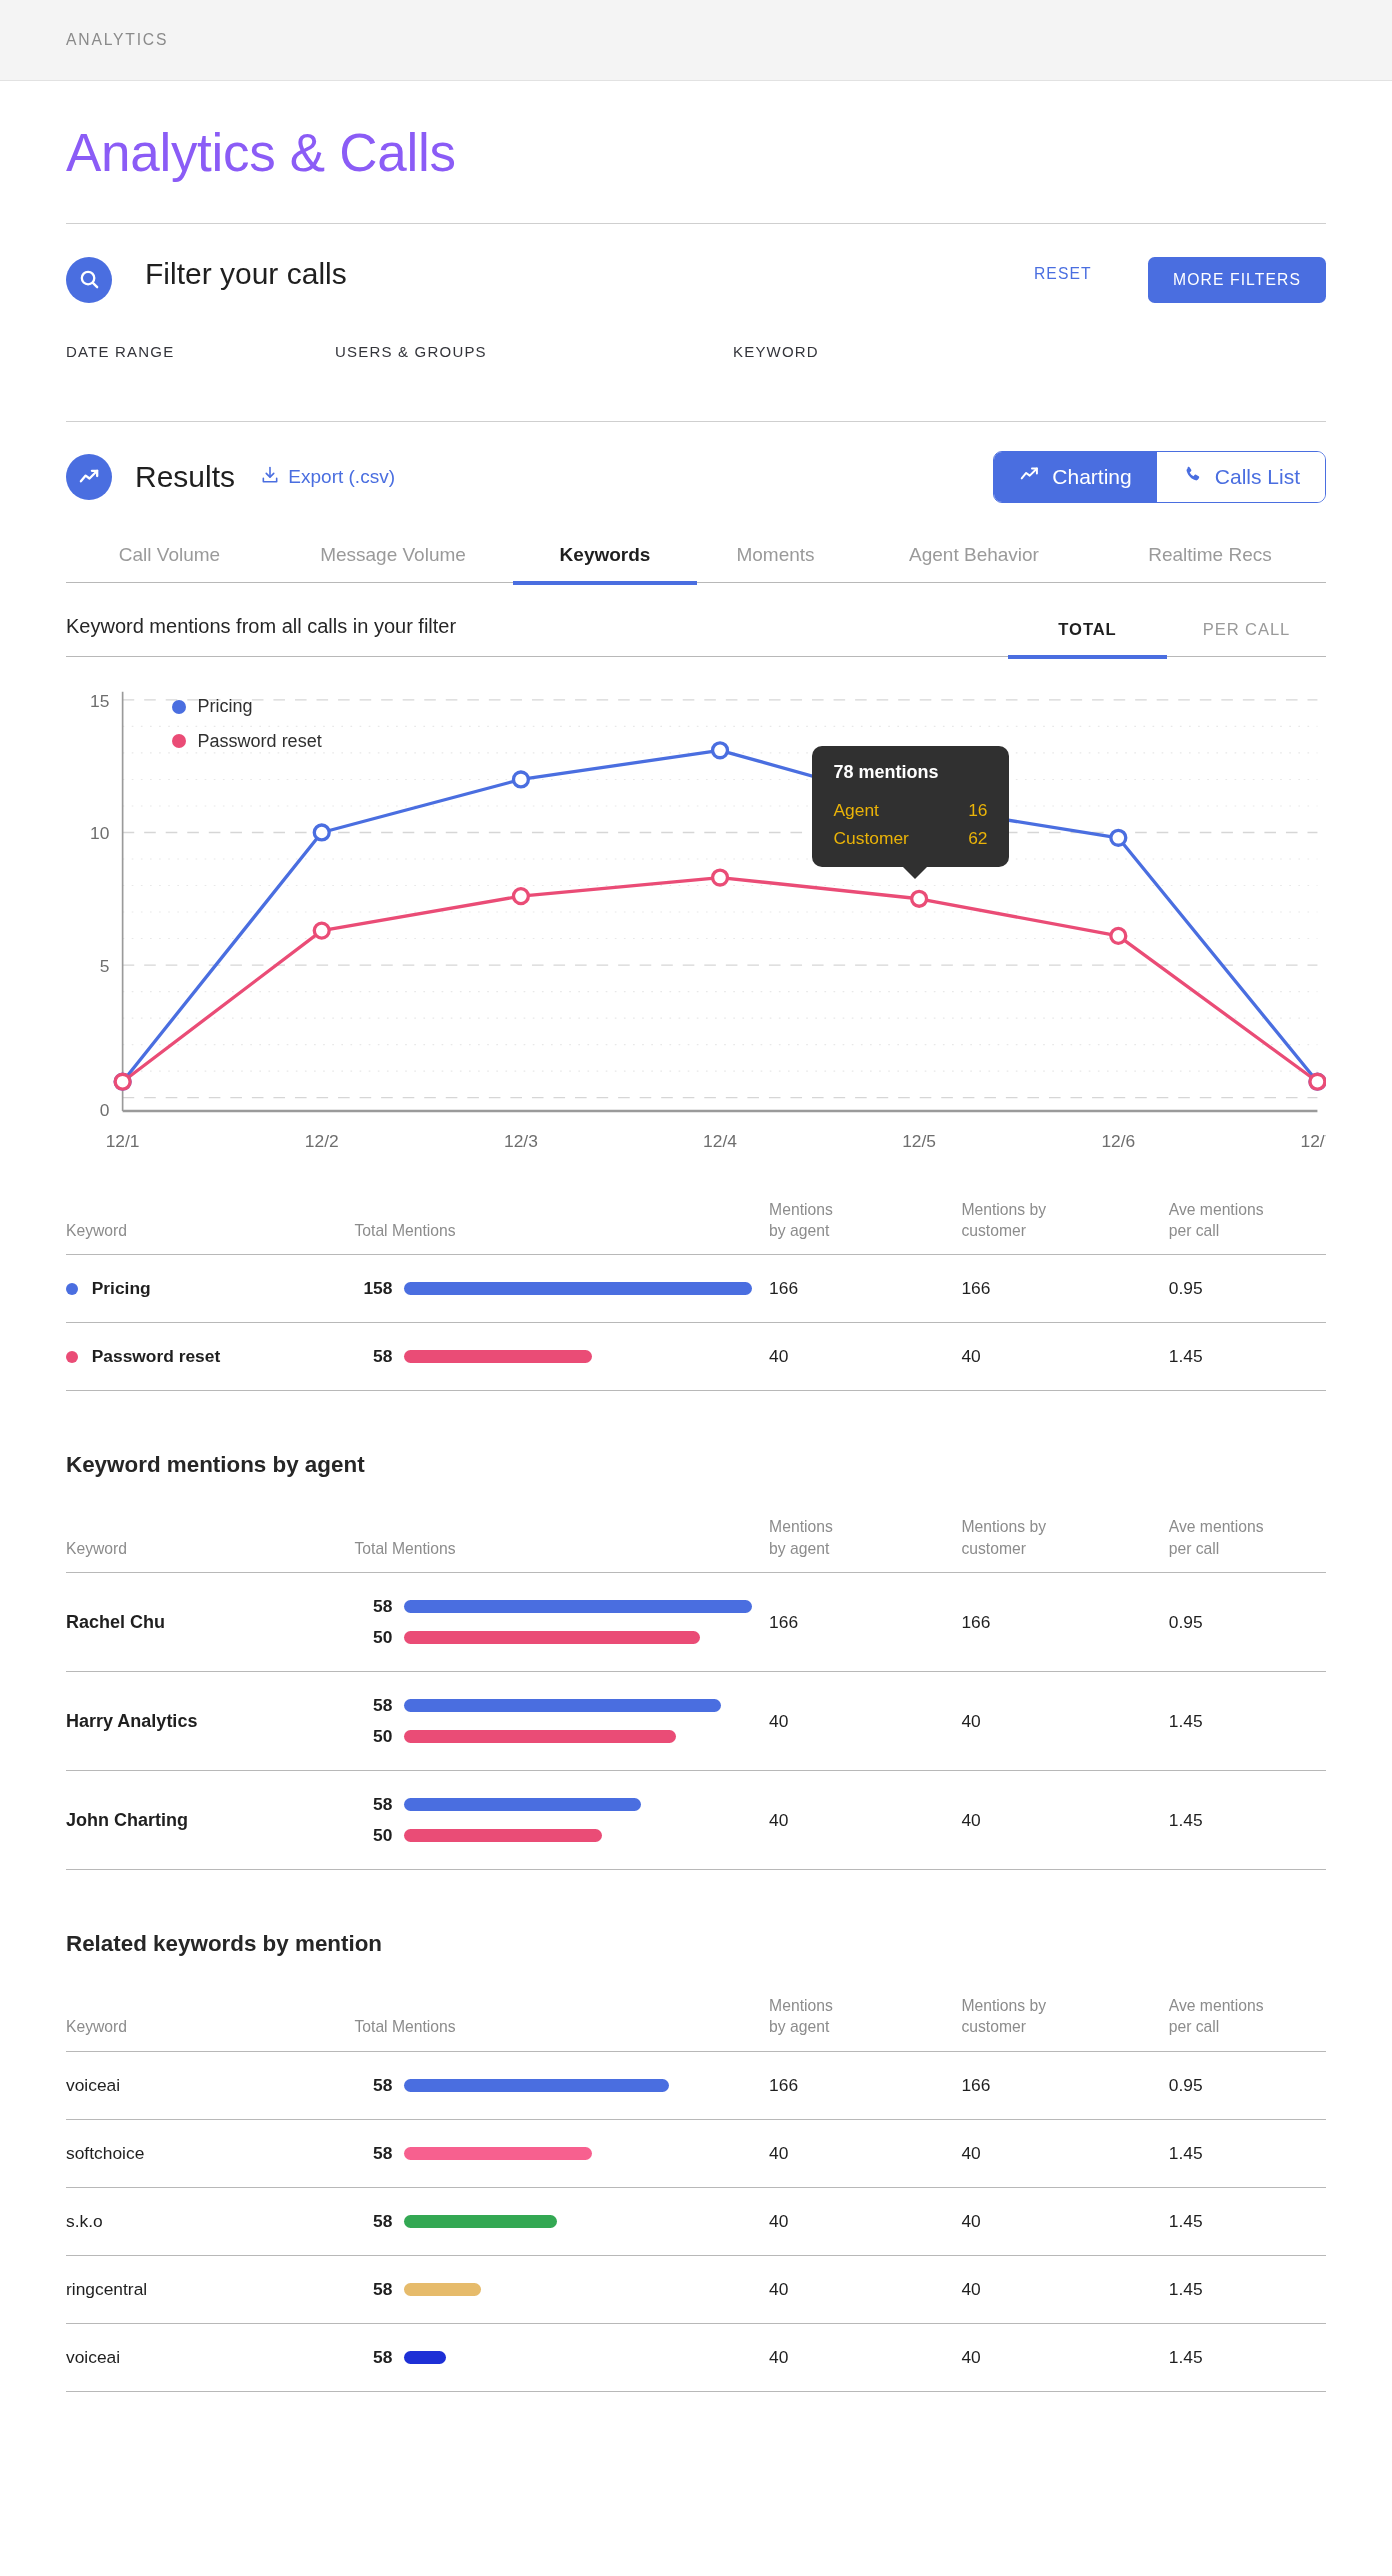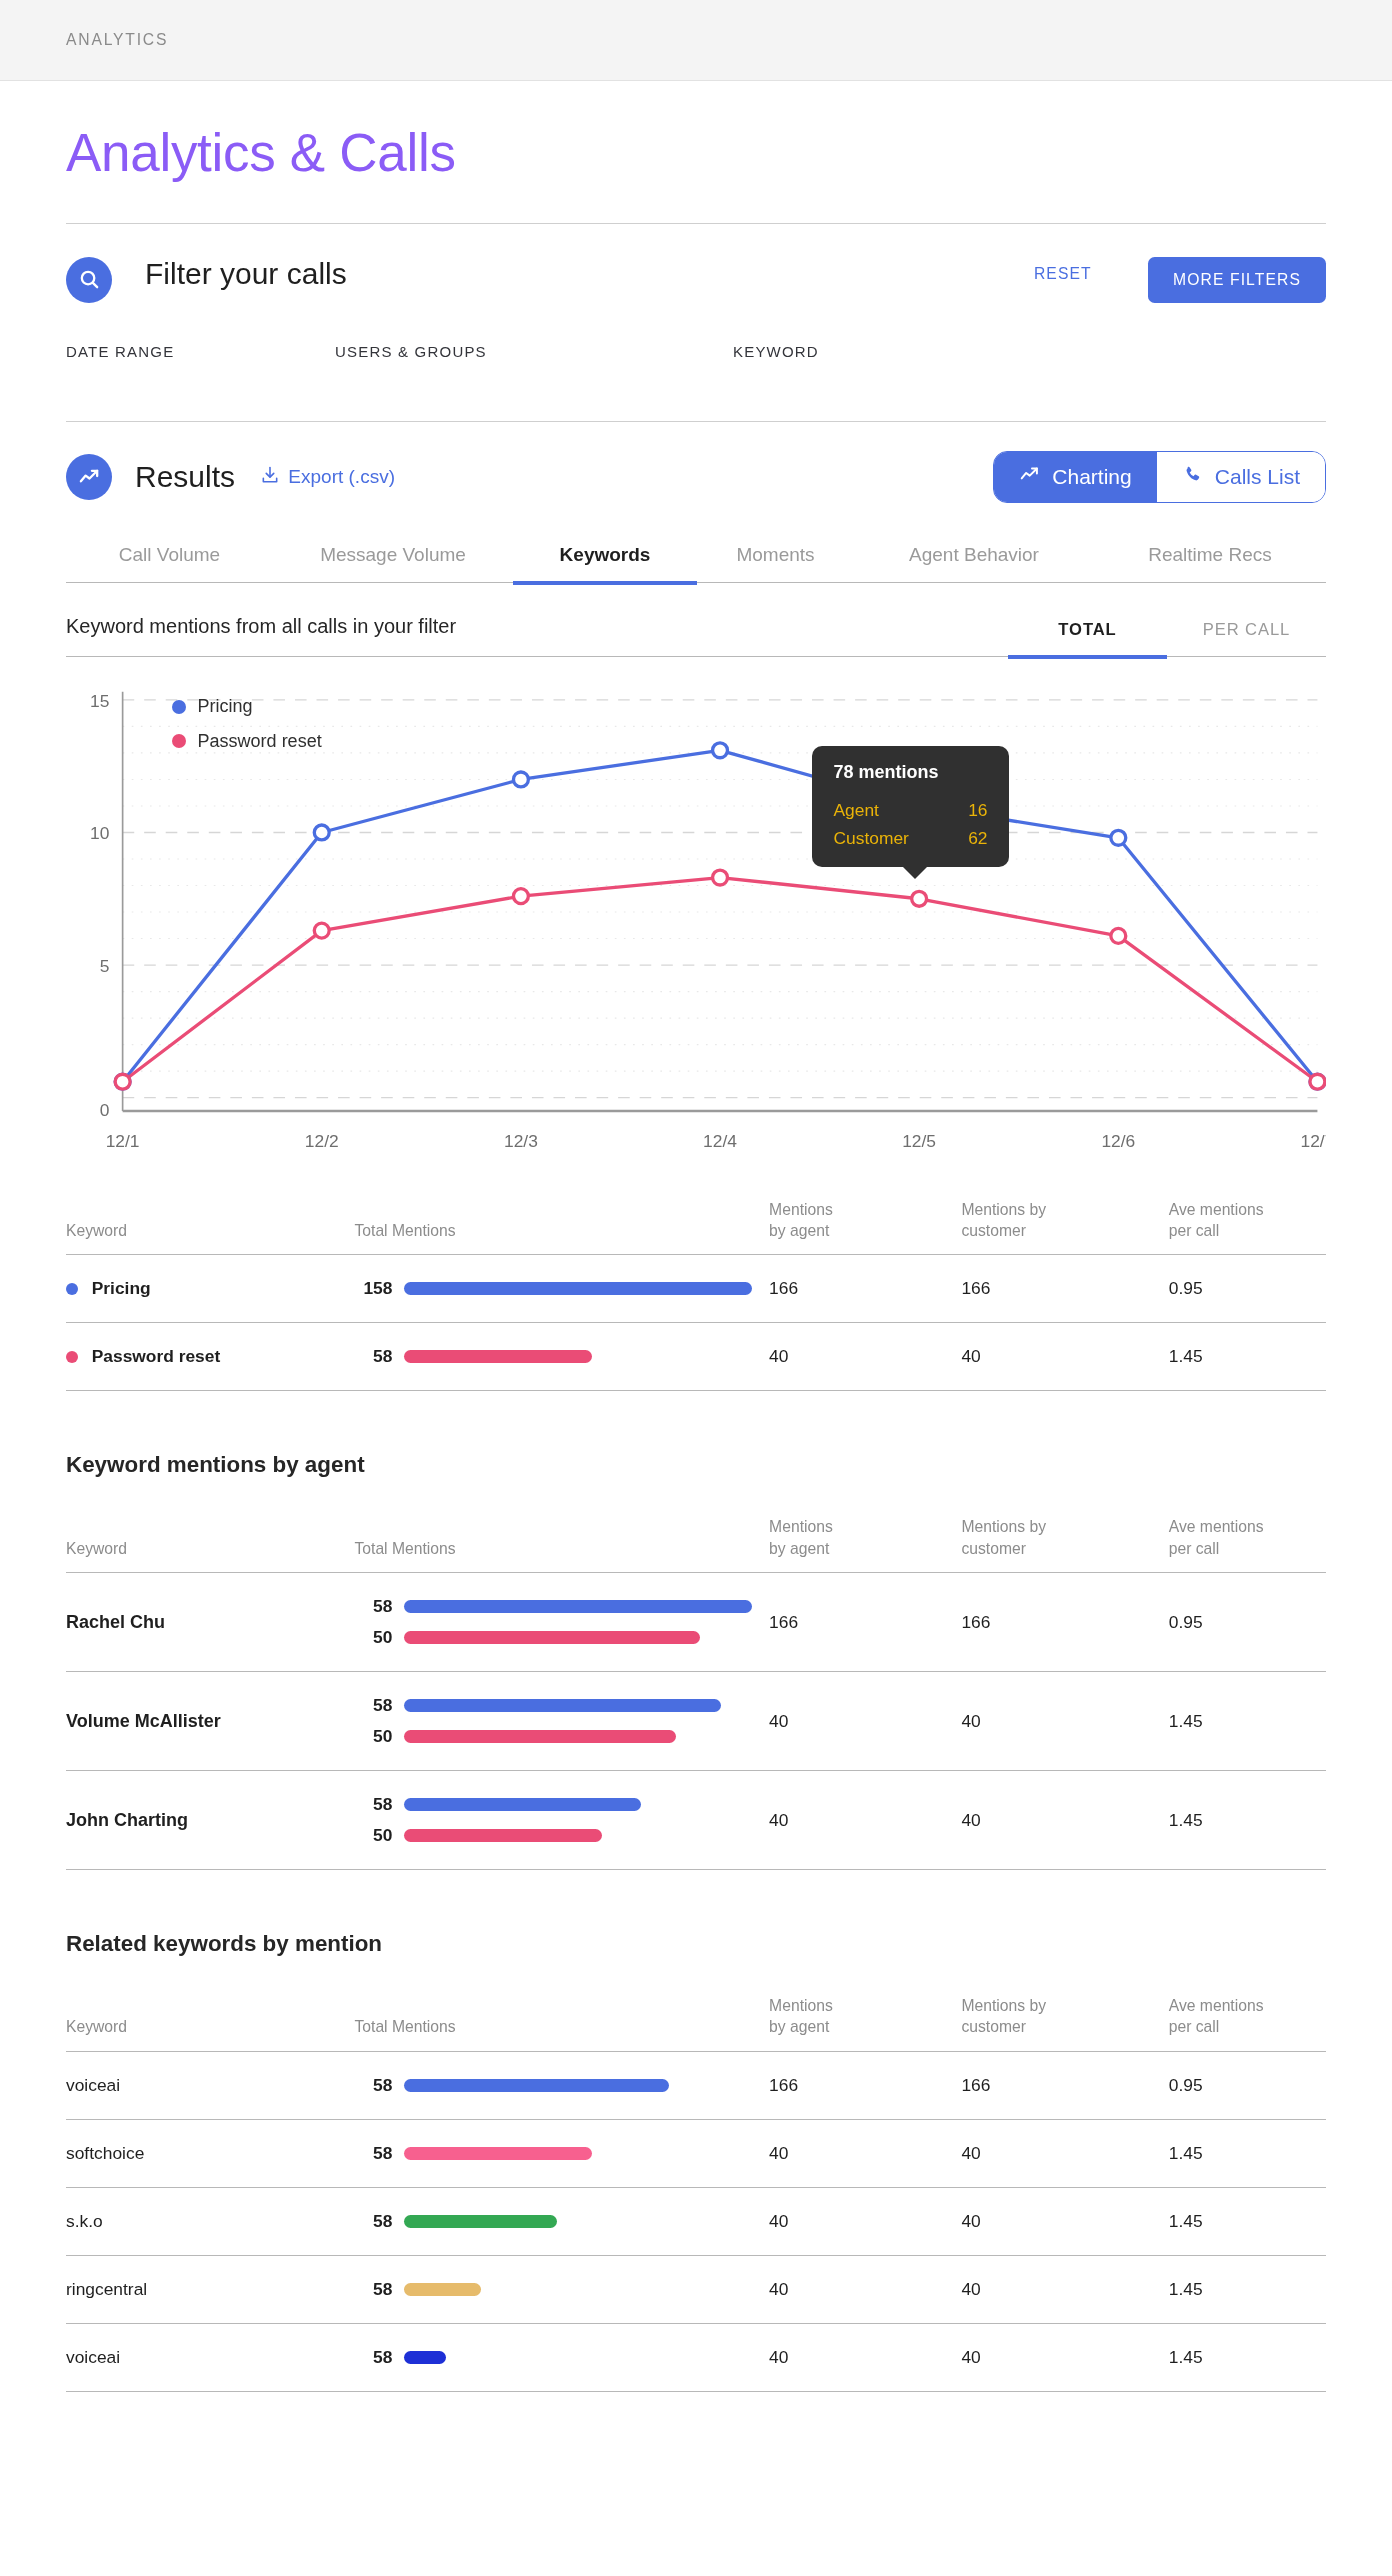--- a/index.html
+++ b/index.html
@@ -120,21 +120,21 @@
     color: #4a6ee0;
     font-size: 19px;
     text-decoration: none;
     cursor: pointer;
   }
   .export-link .exp-txt { margin-left: 8.3px; }
 
   .seg-group {
     display: flex;
     border: 0.8px solid #4a6ee0;
-    border-radius: 14px;
+    border-radius: 9px;
     overflow: hidden;
   }
   .seg {
     display: flex;
     align-items: center;
     gap: 11.6px;
     font-size: 21px;
     padding: 11.6px 25px;
     background: #ffffff;
     color: #4a6ee0;
@@ -541,21 +541,21 @@
           <div class="barline">
               <span class="barnum">50</span>
               <span class="bar" id="ab01" style="background: rgb(234, 76, 118); width: 296px;"></span>
             </div>
         </td>
         <td>166</td>
         <td>166</td>
         <td>0.95</td>
       </tr>
       <tr>
-        <td><span class="agentname">Volume McAllister</span></td>
+        <td><span class="agentname">Harry Analytics</span></td>
         <td>
           <div class="barline">
               <span class="barnum">58</span>
               <span class="bar" id="ab10" style="background: rgb(74, 110, 224); width: 317px;"></span>
             </div>
           <div class="barline">
               <span class="barnum">50</span>
               <span class="bar" id="ab11" style="background: rgb(234, 76, 118); width: 272px;"></span>
             </div>
         </td>

